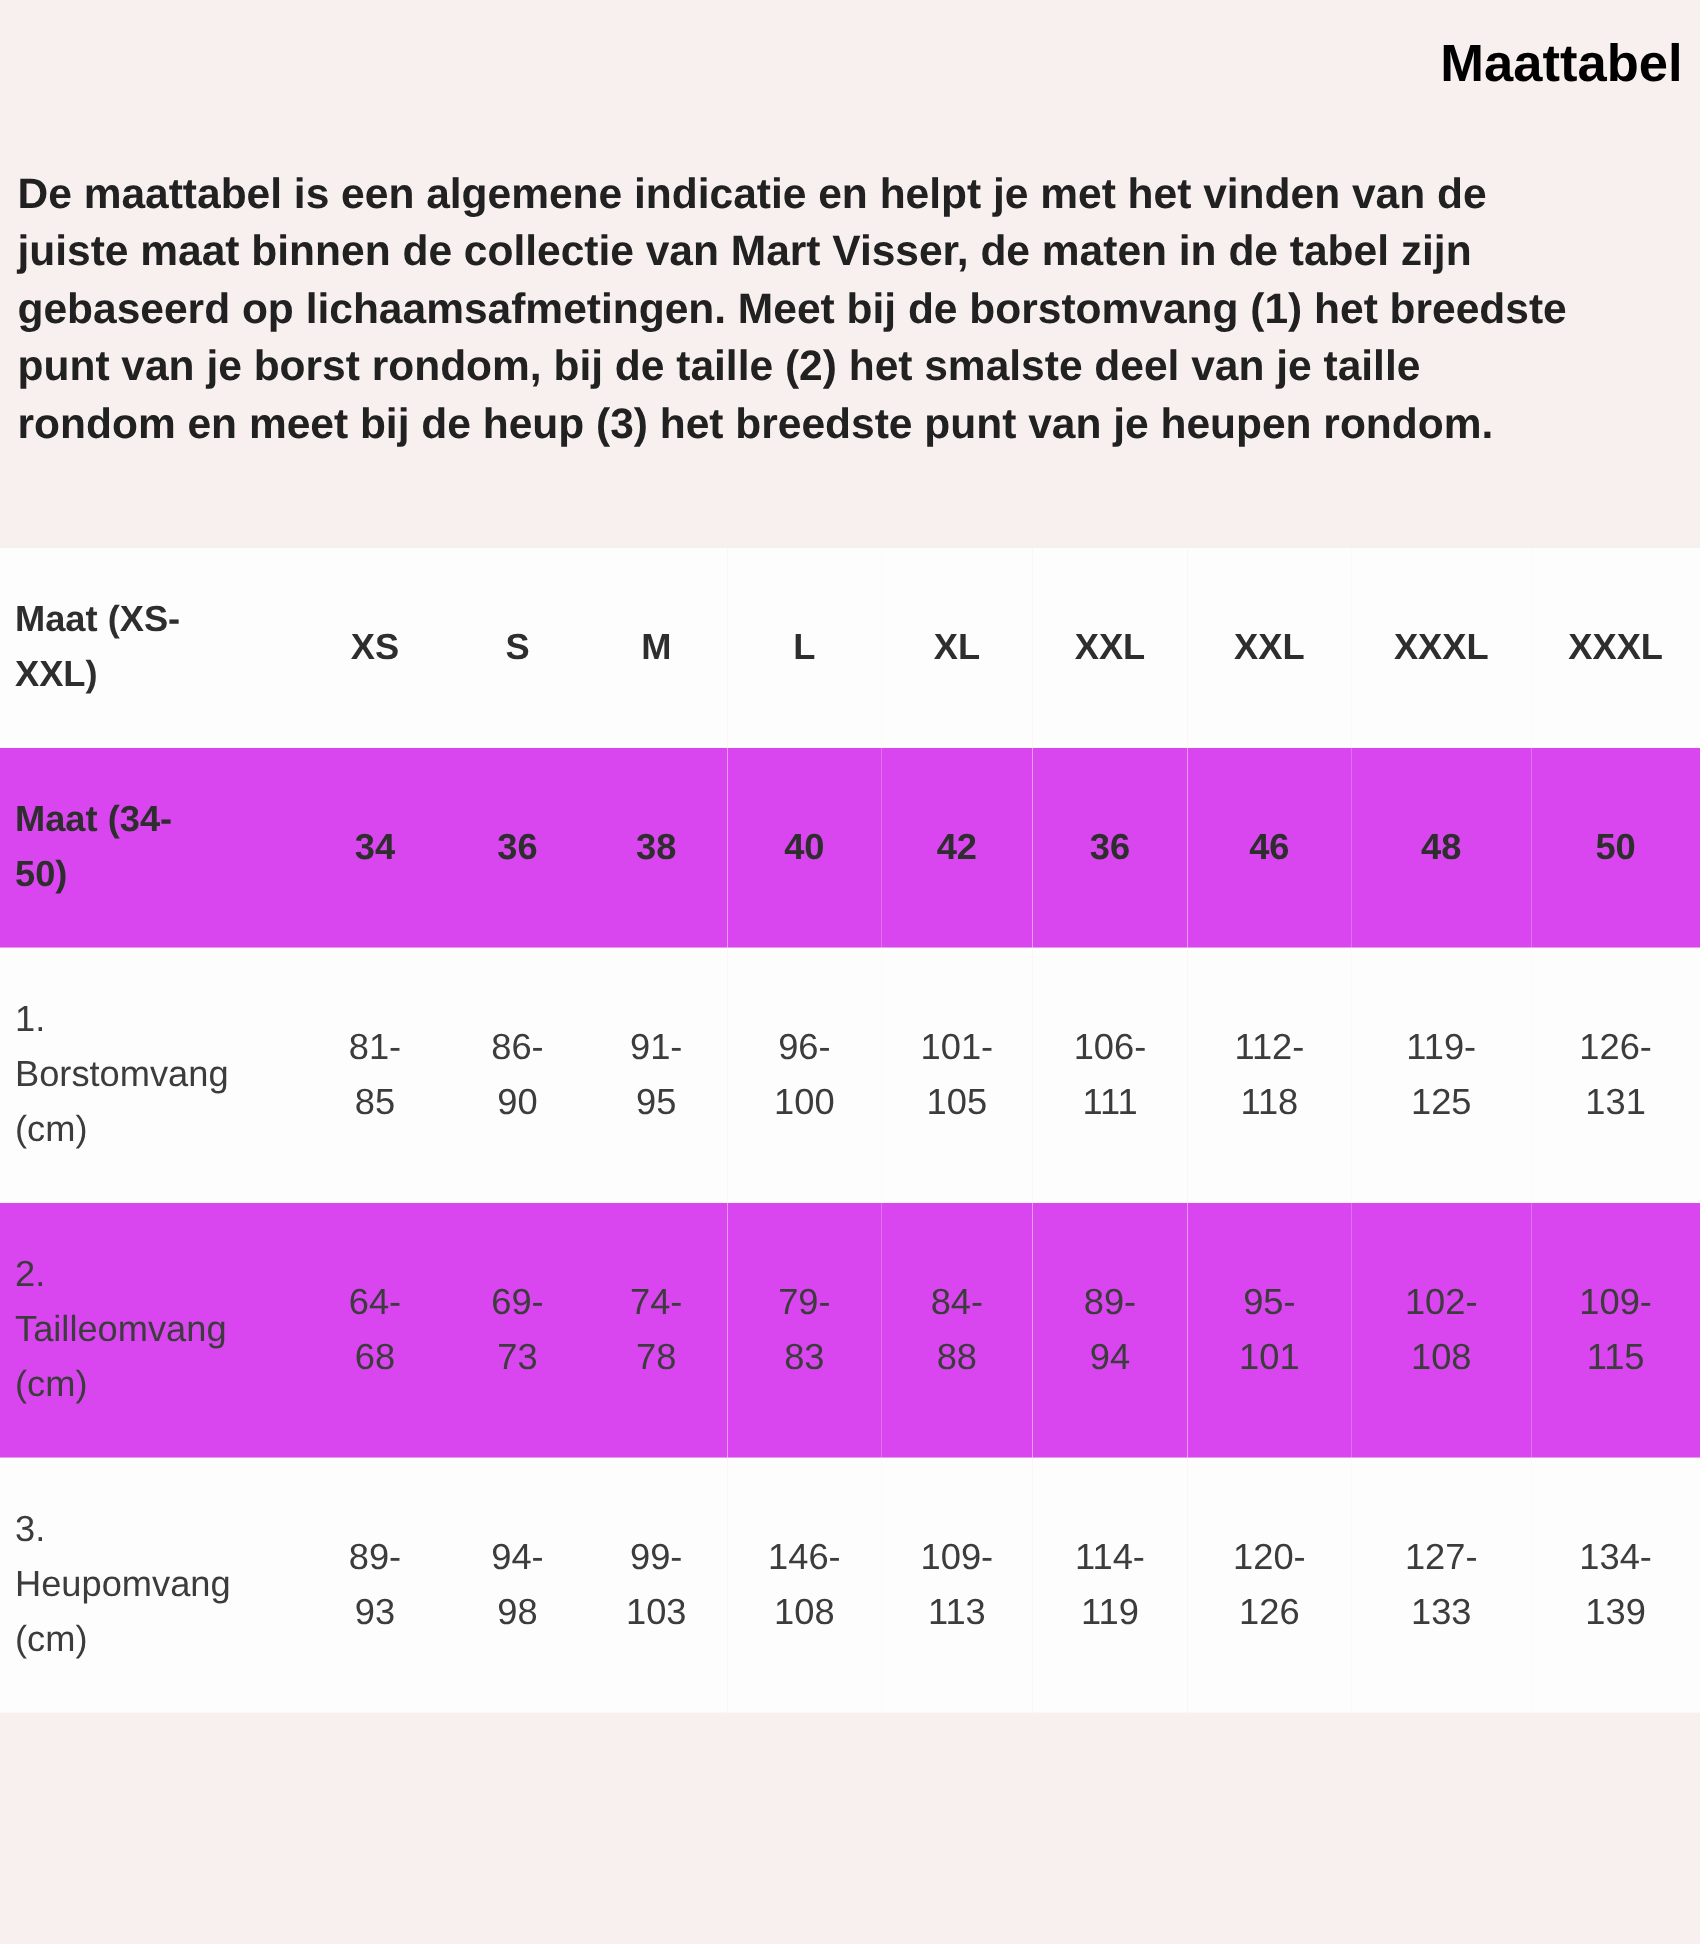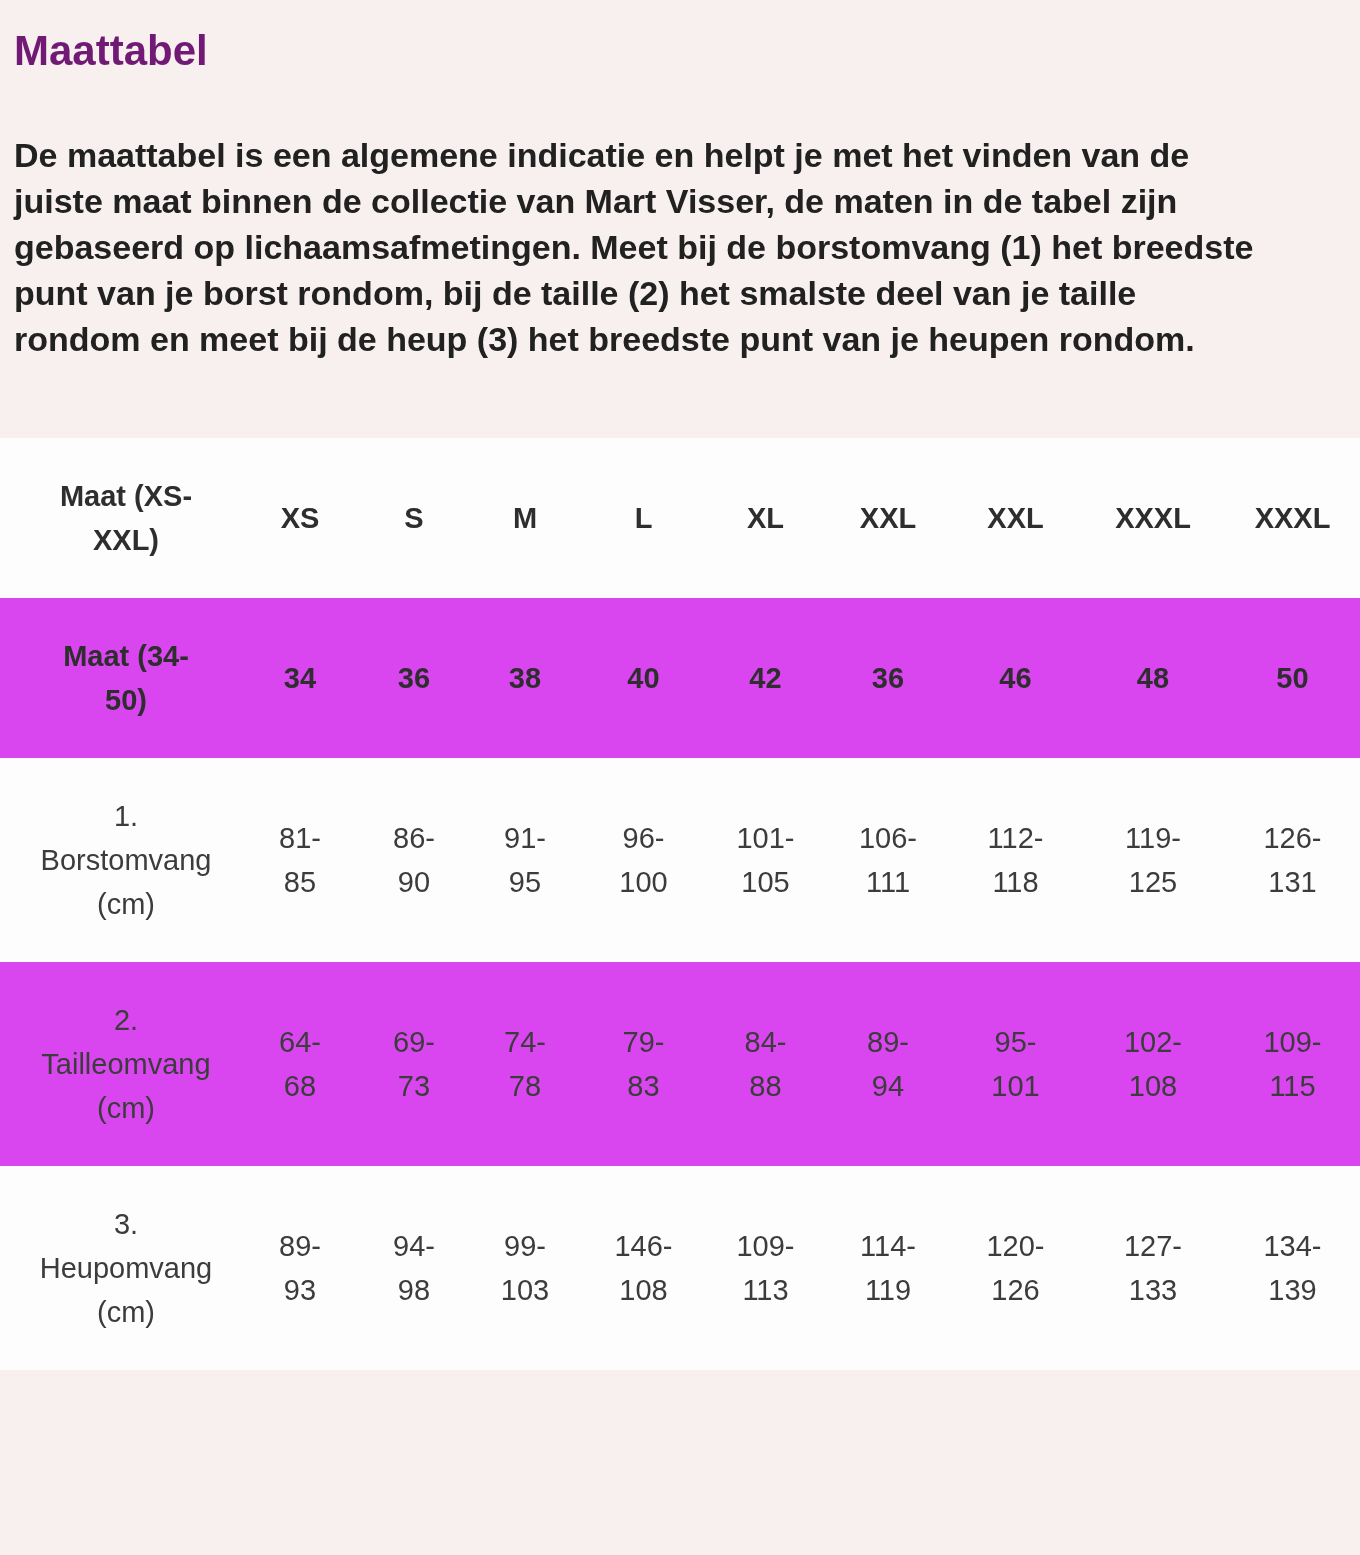--- a/index.html
+++ b/index.html
@@ -12,23 +12,24 @@
     background: #f7f0ee;
     font-family: "Liberation Sans", sans-serif;
     overflow: hidden;
   }
   .content {
     padding: 26px 14px 0 14px;
   }
   .page-title {
     font-size: 42px;
     font-weight: 700;
-    color: #701a75;
+    color: #000000;
     line-height: 1.2;
     margin: 0;
+    text-align: right;
   }
   .body-par {
     font-size: 34px;
     font-weight: 700;
     color: #212121;
     line-height: 46px;
     margin: 0;
     white-space: pre-line;
   }
   .par-1 { margin-top: 56px; }
@@ -44,21 +45,21 @@
     font-size: 29px;
     line-height: 44px;
     color: #3c3c3c;
     text-align: center;
     vertical-align: middle;
     padding: 36px 0;
     white-space: pre-line;
     overflow: hidden;
   }
   table.size-table td.lbl {
-    text-align: center;
+    text-align: left;
     padding-left: 12px;
   }
   tr.row-bold td {
     font-weight: 700;
     color: #2e2e2e;
   }
   tr.row-white { background: #fdfdfd; }
   tr.row-pink  { background: #d946ef; }
 </style>
 </head>

